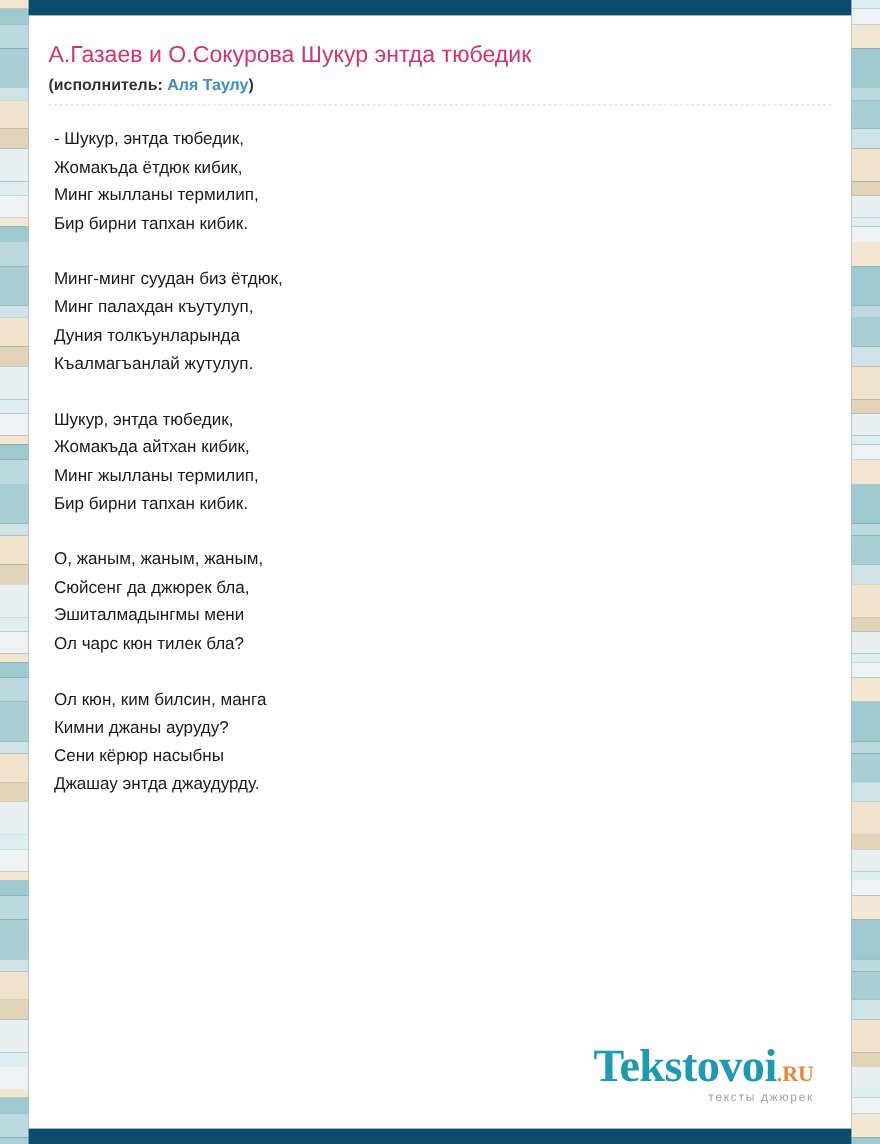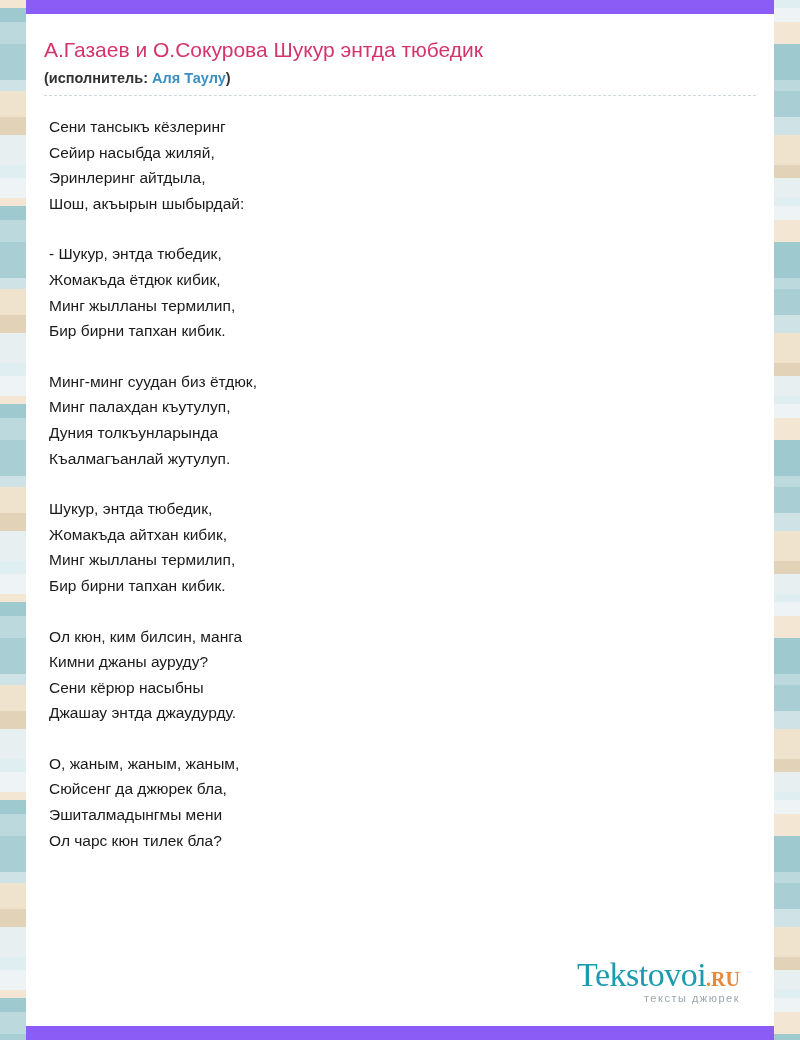--- a/index.html
+++ b/index.html
@@ -13,21 +13,21 @@
     font-family: "Liberation Sans", sans-serif;
     overflow: hidden;
   }
 
   
   .page {
     position: relative;
     width: 800px;
     height: 1040px;
     box-sizing: border-box;
-    background: #8b5cf6;
+    background: #0c4a6e;
   }
   .edge {
     position: absolute;
     top: 0;
     width: 26px;
     height: 1040px;
   }
   .edge-left { left: 0; }
   .edge-right { right: 0; }
   .edge .band {
@@ -89,22 +89,22 @@
 
   .logo {
     position: absolute;
     right: 34px;
     bottom: 22px;
     text-align: right;
     user-select: none;
   }
   .logo-main {
     font-family: "Liberation Serif", serif;
-    font-size: 34px;
-    font-weight: normal;
+    font-size: 42px;
+    font-weight: bold;
     color: #1c9ab0;
     letter-spacing: -0.5px;
     display: inline-block;
   }
   .logo-suffix {
     font-family: "Liberation Serif", serif;
     font-size: 20px;
     font-weight: bold;
     color: #e8883a;
     display: inline-block;
@@ -235,39 +235,36 @@
       <div class="band" style="height: 6px; background: rgb(158, 201, 207);"></div>
     </div>
 
   <div class="sheet">
     <div class="content">
 
       <h1 class="song-title">А.Газаев и О.Сокурова Шукур энтда тюбедик</h1>
 
       <div class="performer-line"><span>(исполнитель: </span><a class="performer-link" href="#">Аля Таулу</a><span>)</span></div>
 
-      <div class="lyrics" id="lyrics"><p class="stanza">Сени тансыкъ кёзлеринг
-Сейир насыбда жиляй,
-Эринлеринг айтдыла,
-Шош, акъырын шыбырдай:</p><p class="stanza">- Шукур, энтда тюбедик,
+      <div class="lyrics" id="lyrics"><p class="stanza">- Шукур, энтда тюбедик,
 Жомакъда ётдюк кибик,
 Минг жылланы термилип,
 Бир бирни тапхан кибик.</p><p class="stanza">Минг-минг суудан биз ётдюк,
 Минг палахдан къутулуп,
 Дуния толкъунларында
 Къалмагъанлай жутулуп.</p><p class="stanza">Шукур, энтда тюбедик,
 Жомакъда айтхан кибик,
 Минг жылланы термилип,
-Бир бирни тапхан кибик.</p><p class="stanza">Ол кюн, ким билсин, манга
+Бир бирни тапхан кибик.</p><p class="stanza">О, жаным, жаным, жаным,
+Сюйсенг да джюрек бла,
+Эшиталмадынгмы мени
+Ол чарс кюн тилек бла?</p><p class="stanza">Ол кюн, ким билсин, манга
 Кимни джаны ауруду?
 Сени кёрюр насыбны
-Джашау энтда джаудурду.</p><p class="stanza">О, жаным, жаным, жаным,
-Сюйсенг да джюрек бла,
-Эшиталмадынгмы мени
-Ол чарс кюн тилек бла?</p></div>
+Джашау энтда джаудурду.</p></div>
 
     </div>
 
     <div class="logo">
       <span class="logo-main">Tekstovoi</span><span class="logo-suffix">.RU</span>
       <div class="logo-sub">тексты джюрек</div>
     </div>
   </div>
 
 </div>

